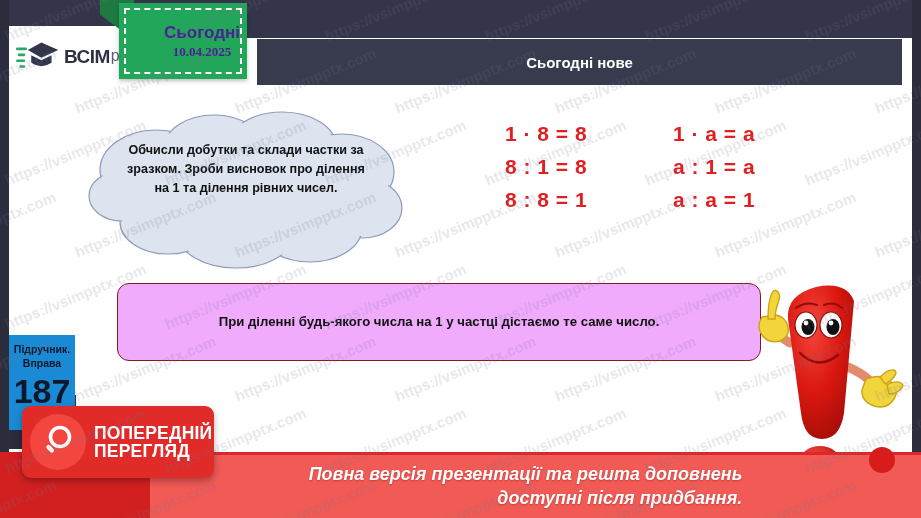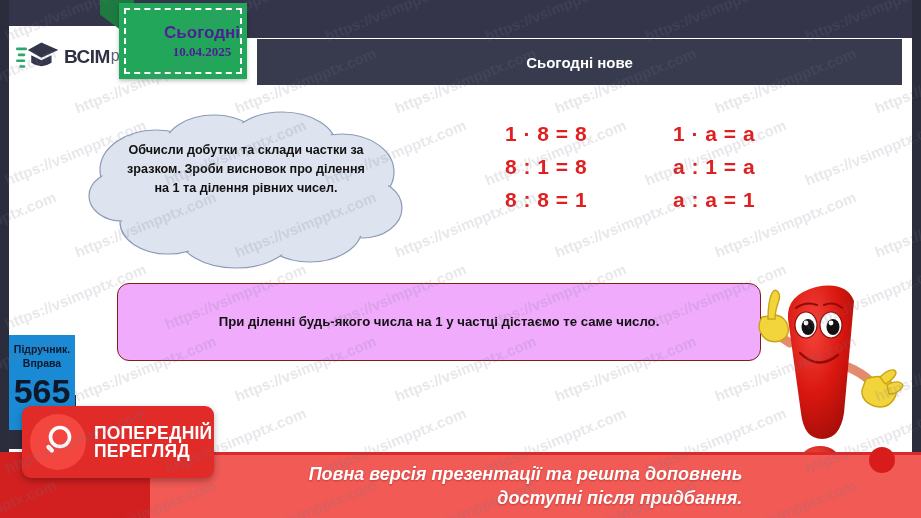--- a/index.html
+++ b/index.html
@@ -347,21 +347,21 @@
       <path d="M44 72 q18 18 38 2" stroke="#8e0b07" stroke-width="2.4" fill="none" stroke-linecap="round"></path>
 
       <ellipse cx="64" cy="182" rx="21" ry="17" fill="url(#dotg)"></ellipse>
     </svg>
   </div>
 
   <div class="navy-strip"></div>
   <div class="exercise-card">
     <div class="exercise-label">Підручник.</div>
     <div class="exercise-label">Вправа</div>
-    <div class="exercise-number">565</div>
+    <div class="exercise-number">187</div>
   </div>
   <div class="navy-strip-text">с</div>
 
   <div class="preview-badge">
     <span class="magnifier-circle">
       <svg width="38" height="38" viewBox="0 0 38 38">
         <circle cx="21" cy="14" r="9.5" fill="none" stroke="#ffffff" stroke-width="3.6"></circle>
         <rect x="6.5" y="23.5" width="9" height="4.4" rx="2.2" fill="#ffffff" transform="rotate(45 11 26)"></rect>
       </svg>
     </span>

